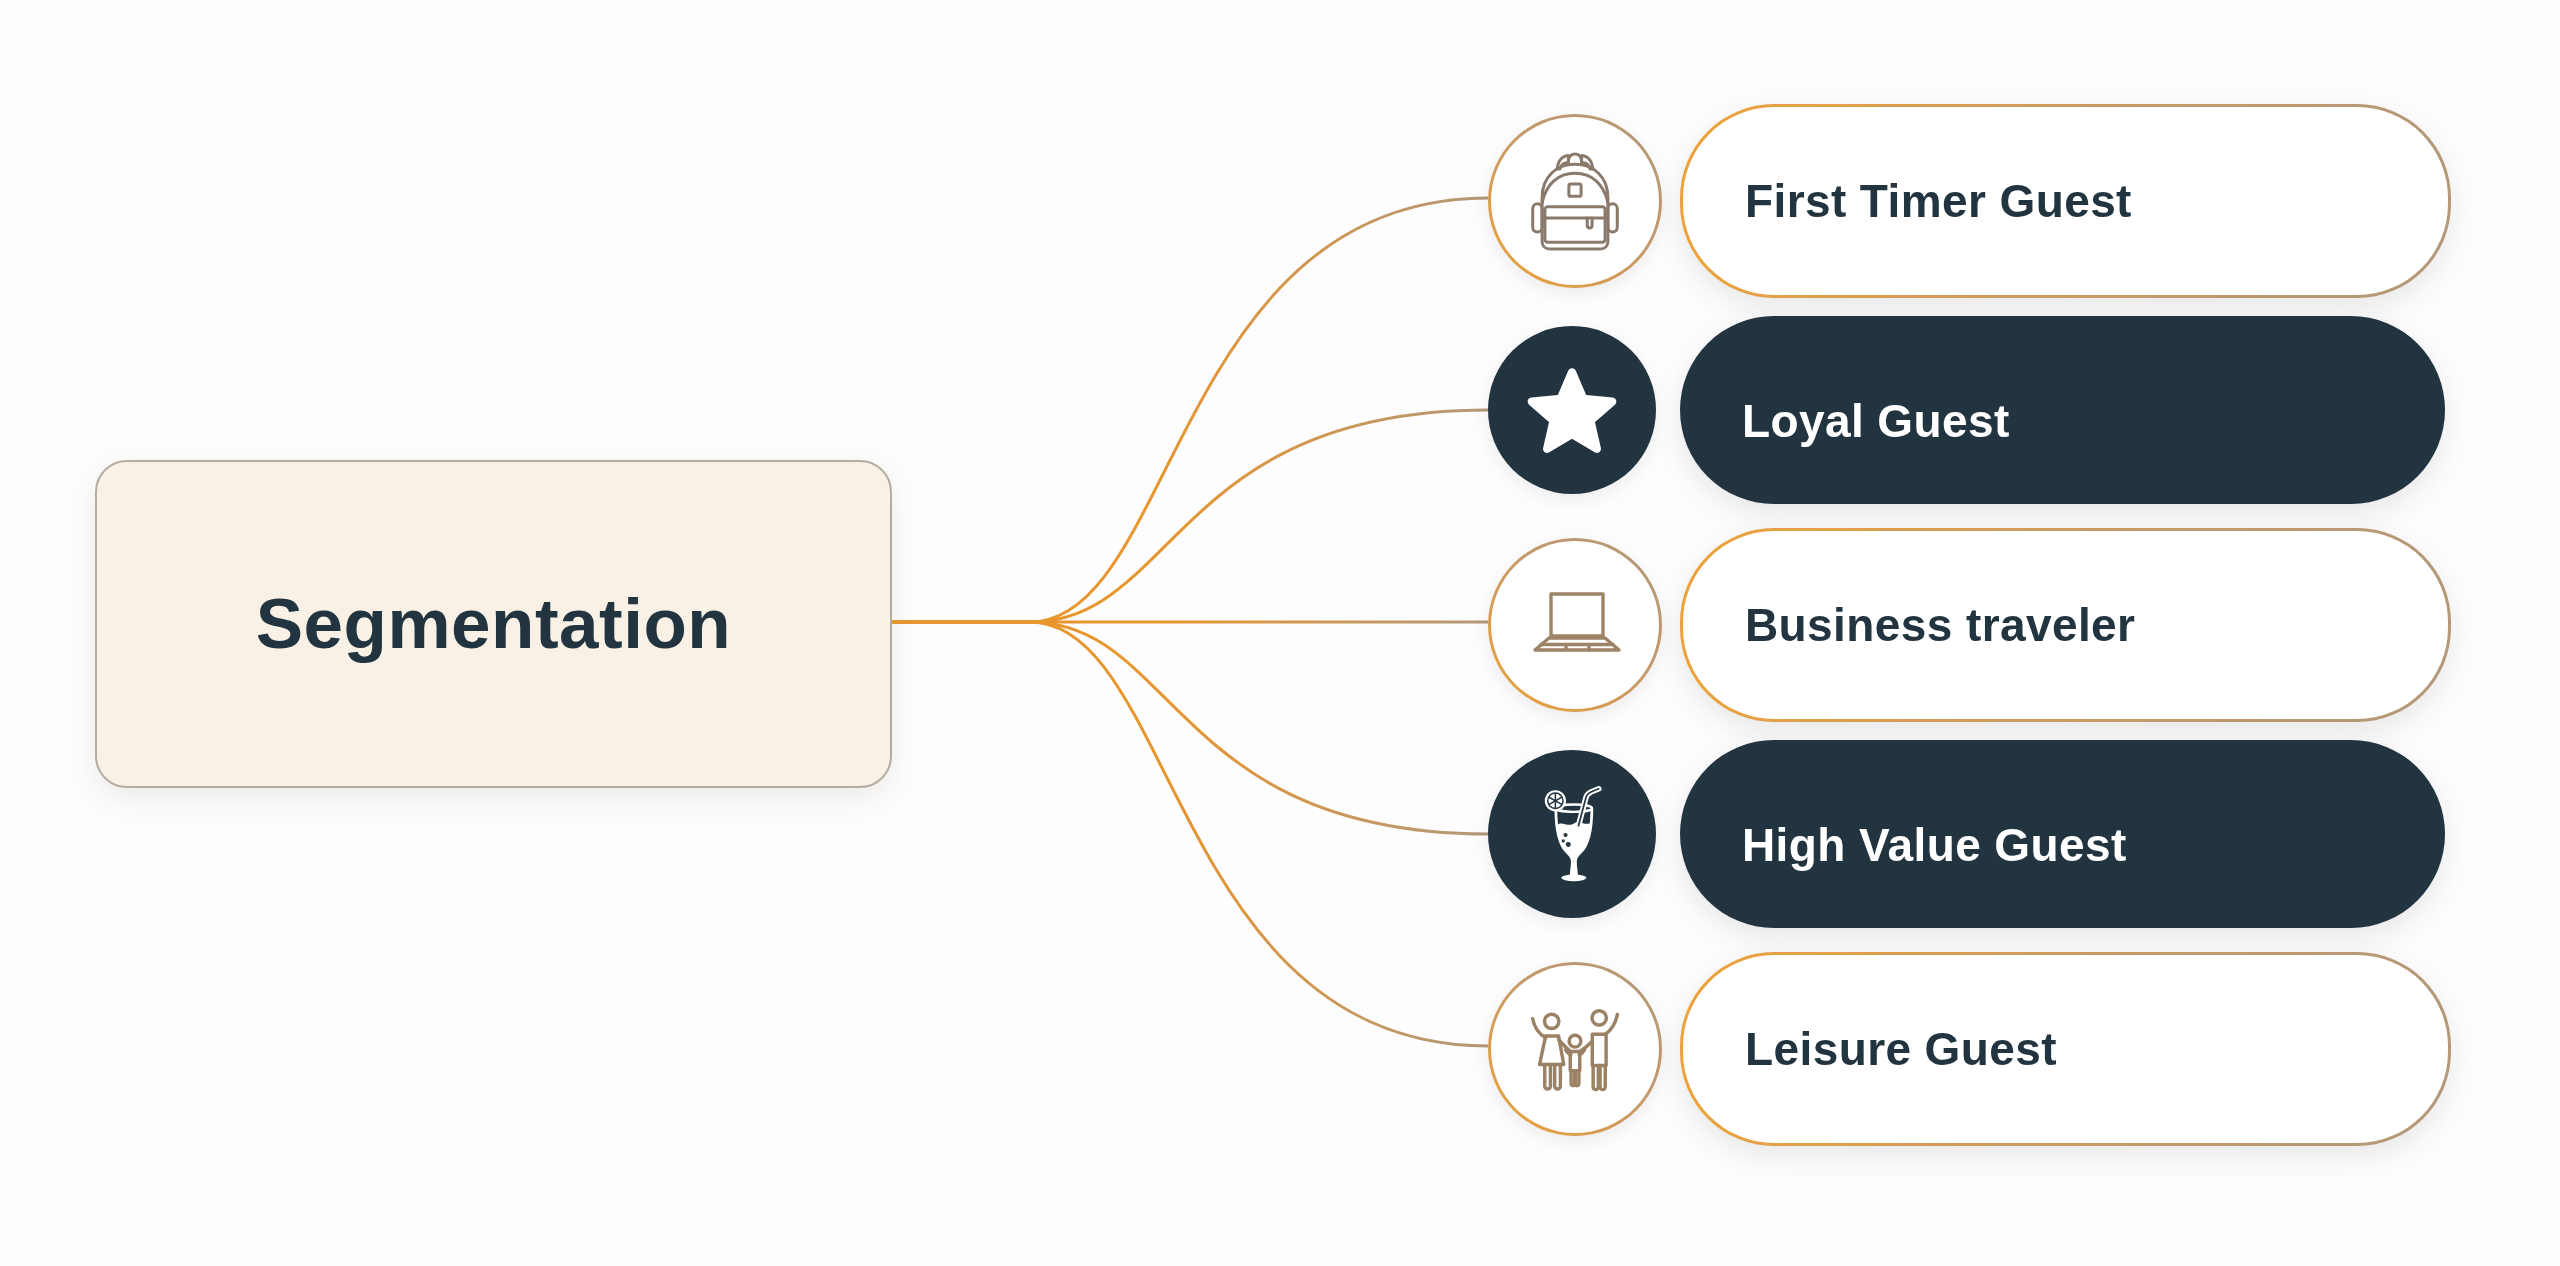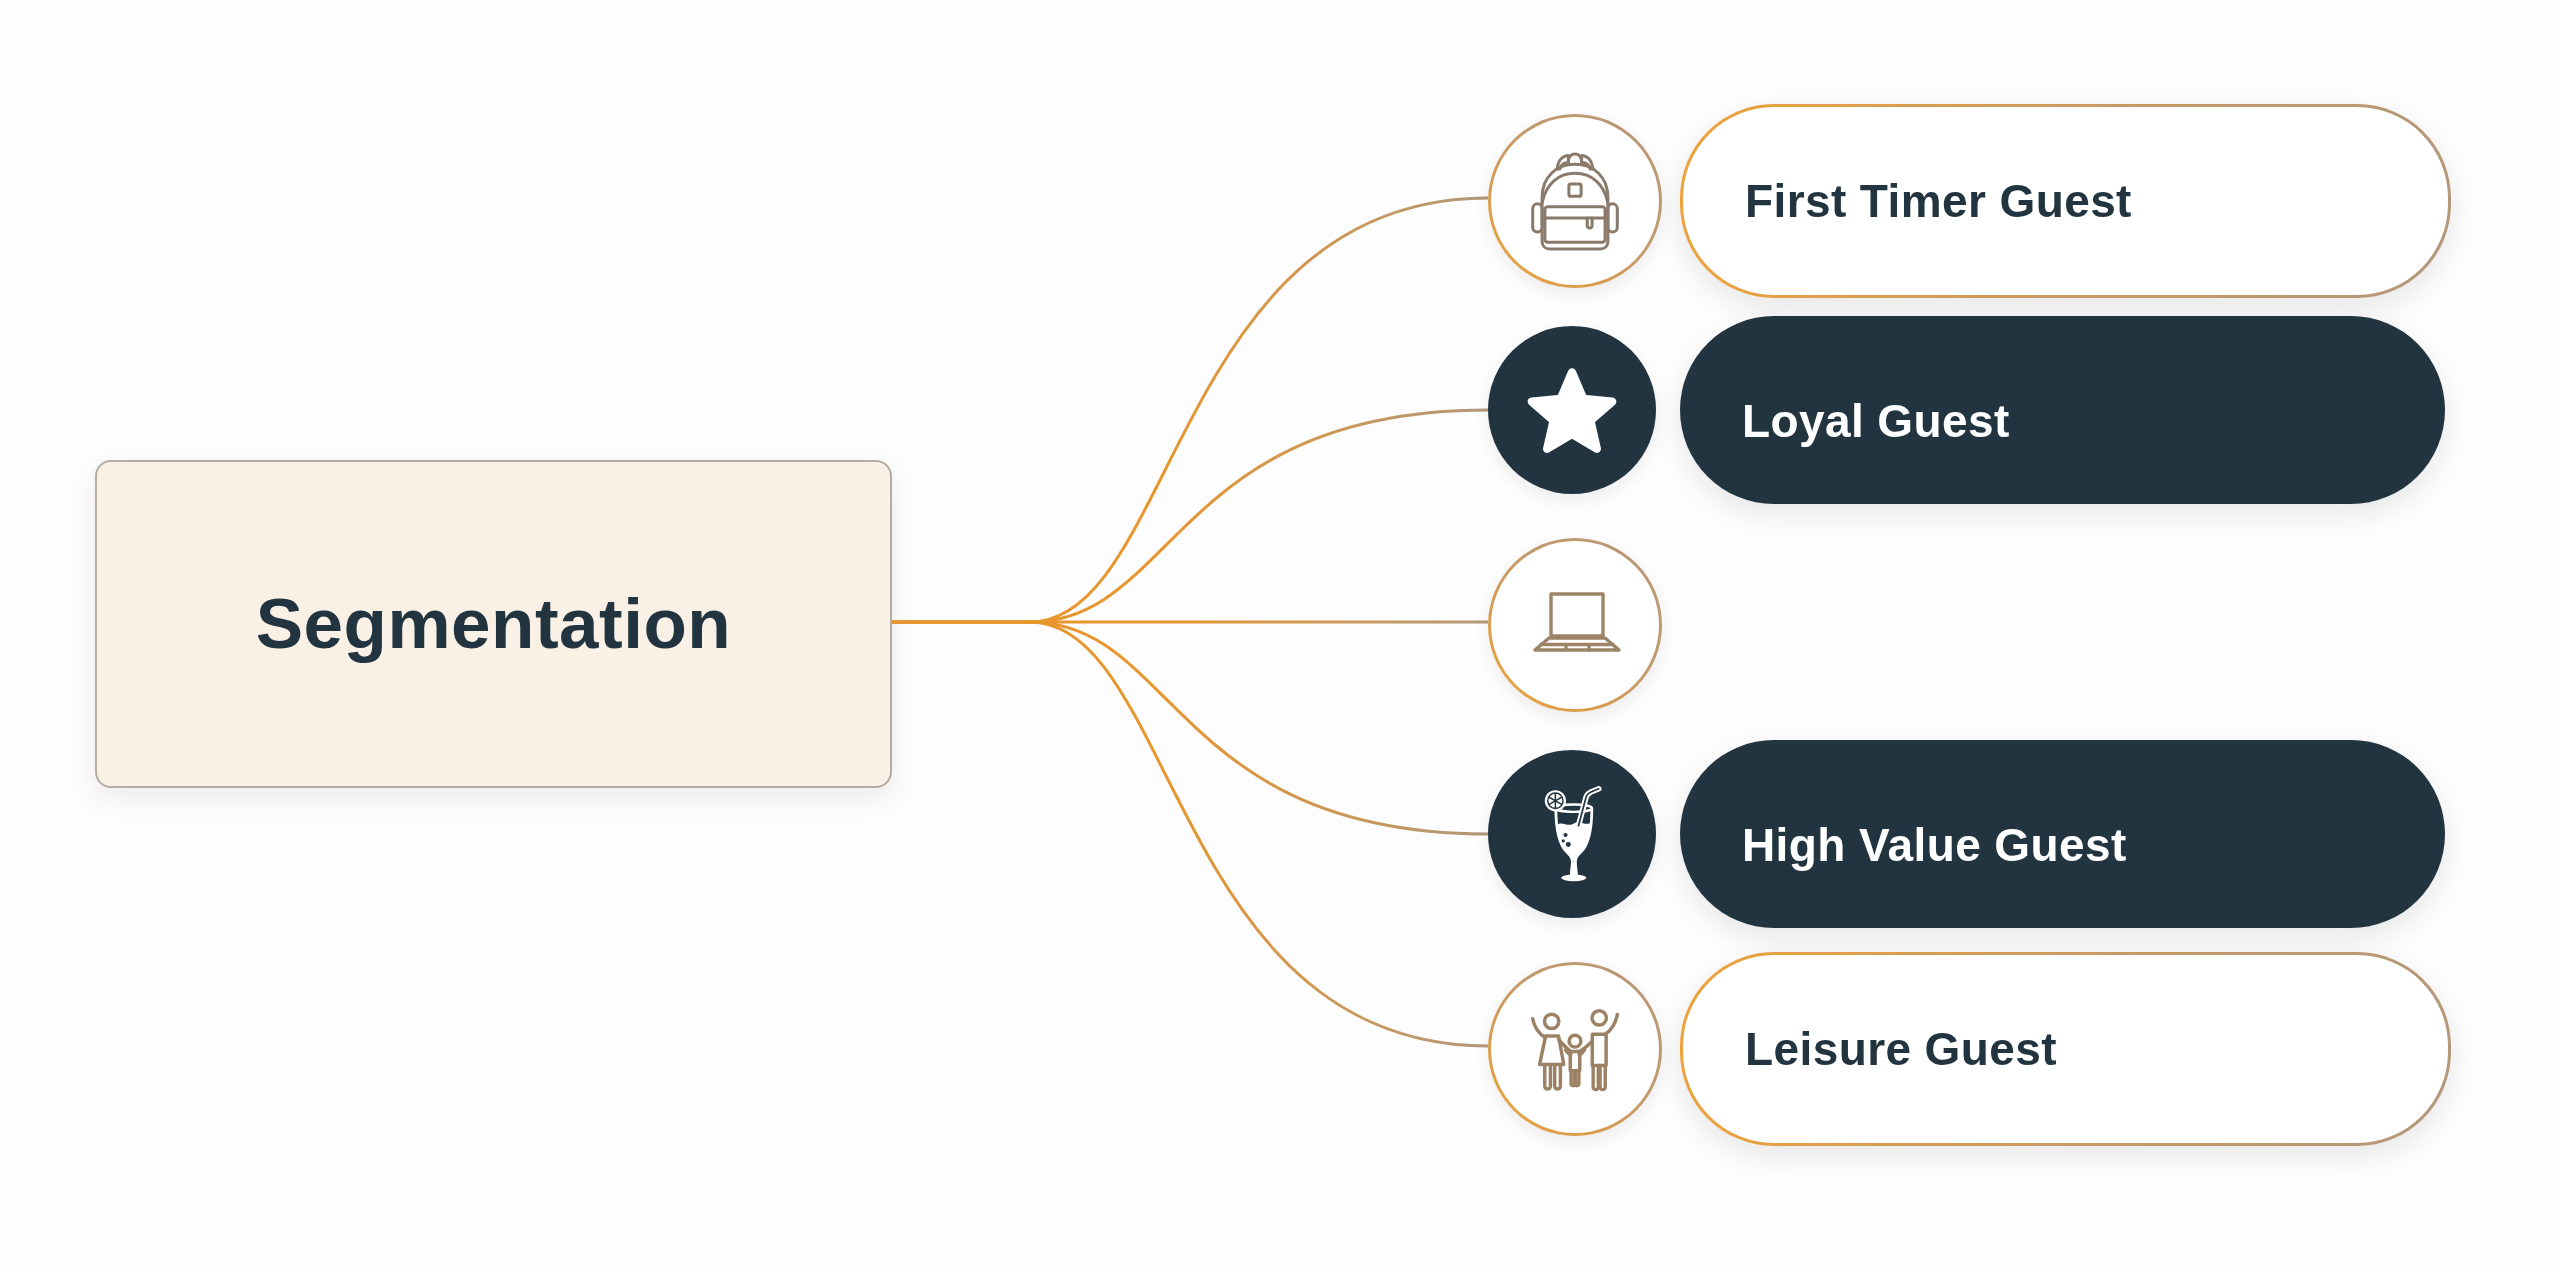--- a/index.html
+++ b/index.html
@@ -7,21 +7,21 @@
     width:2560px;height:1266px;position:relative;overflow:hidden;
     background:#FDFDFD;
     font-family:"Liberation Sans", sans-serif;
   }
   .stage{position:absolute;inset:0;}
   svg.connectors{position:absolute;left:0;top:0;}
 
   
   .root-box{
     position:absolute;left:95px;top:460px;width:793px;height:324px;
-    background:#FAF1E6;border:2px solid #B5ACA2;border-radius:16px;
+    background:#FAF1E6;border:2px solid #B5ACA2;border-radius:32px;
     box-shadow:0 10px 28px rgba(150,130,110,0.14);
     display:flex;align-items:center;justify-content:center;text-align:center;
   }
   .root-title{
     color:#223440;font-size:71px;font-weight:600;line-height:1.36;
     letter-spacing:0.5px;
   }
 
   
   .circle{
@@ -112,20 +112,23 @@
   </div>
 
   <div class="circle light" style="left:1488px;top:538px;">
     <svg width="104" height="72" viewBox="0 0 104 72" fill="none" stroke="#9D8467" stroke-width="3.4" stroke-linecap="round" stroke-linejoin="round">
       <rect x="28" y="5" width="52" height="42"></rect>
       <path d="M26,49 H82 L96,61 H12 Z"></path>
       <path d="M18,55.5 H90"></path>
       <path d="M43,55.5 V61 M66,55.5 V61"></path>
     </svg>
   </div>
+  <div class="pill light" style="top:528px;">
+    <span class="label">Business traveler</span>
+  </div>
 
   <div class="circle dark" style="left:1488px;top:750px;">
     <svg width="102" height="120" viewBox="0 0 110 130">
       <ellipse cx="57" cy="37" rx="19.5" ry="4" fill="none" stroke="#FFFFFF" stroke-width="2.6"></ellipse>
       <path d="M37.5,37 C37.5,60 41,76 49,84 C54,89 55.5,91 55.5,97" fill="none" stroke="#FFFFFF" stroke-width="3" stroke-linecap="round"></path>
       <path d="M76.5,37 C76.5,60 73,76 65,84 C60,89 58.5,91 58.5,97" fill="none" stroke="#FFFFFF" stroke-width="3" stroke-linecap="round"></path>
       <path d="M39,55 C45,50.5 50,58 57,53.5 C63,49.5 69,56.5 75,53 C74,68 70.5,78 64.5,84.5 C60,89 58.5,91 58.5,94 L55.5,94 C55.5,91 54,89 49.5,84.5 C43,78 39.6,68 39,55 Z" fill="#FFFFFF"></path>
       <circle cx="48" cy="66" r="2.2" fill="#22343F"></circle>
       <circle cx="45.5" cy="72.5" r="1.7" fill="#22343F"></circle>
       <circle cx="51" cy="76.5" r="2.7" fill="#22343F"></circle>

